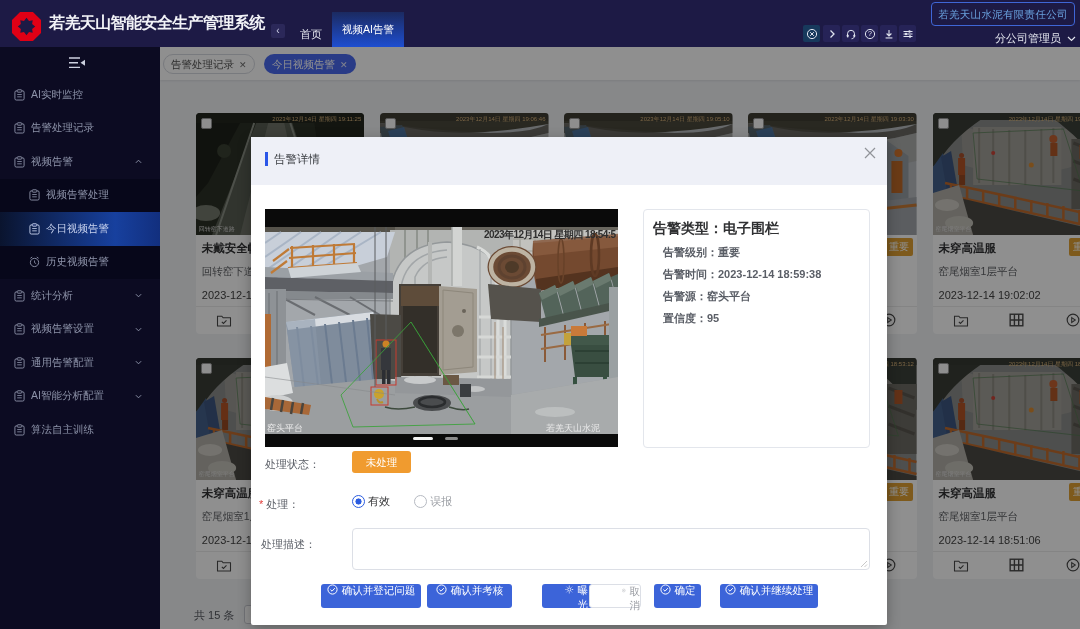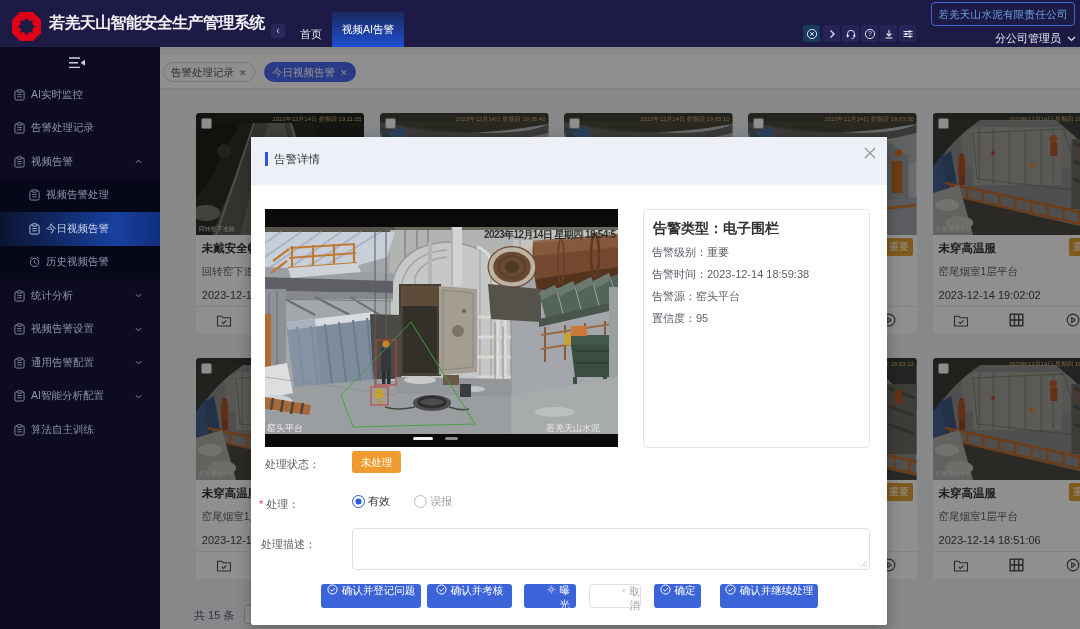--- a/index.html
+++ b/index.html
@@ -19,21 +19,21 @@
 #sidebar{position:absolute;left:0;top:47px;width:160px;height:582px;background:#0c0b22;z-index:25;}
 #subwrap{background:#07071a;}
 .mitem{position:relative;height:33.5px;display:flex;align-items:center;color:#8d93a9;font-size:10.5px;}
 .mitem .mi{margin-left:14px;margin-right:6px;width:11px;height:12px;flex:none;}
 .mitem.sub .mi{margin-left:29px;}
 .mitem .arr{position:absolute;right:18px;top:13px;width:7px;height:7px;}
 .sel{background:linear-gradient(90deg,#0a142e 0%,#17409e 72%,#122f7e 100%);color:#c8d2ee;}
 #foldicon{height:31px;position:relative;}
 
 #content{position:absolute;left:160px;top:47px;width:920px;height:582px;background:#f0f2f5;}
-#chiprow{position:absolute;left:0;top:8px;width:920px;height:33px;background:#fff;box-shadow:0 1px 2px rgba(0,0,0,.08);}
+#chiprow{position:absolute;left:0;top:0;width:920px;height:33px;background:#fff;box-shadow:0 1px 2px rgba(0,0,0,.08);}
 .chip1{position:absolute;left:3px;top:7px;height:20px;padding:0 7px;border:1px solid #d6d9e0;border-radius:10px;background:#fff;font-size:10.5px;color:#555;line-height:18px;}
 .chip2{position:absolute;left:104px;top:7px;height:20px;padding:0 8px;border-radius:10px;background:#4a69ef;font-size:10.5px;color:#fff;line-height:20px;}
 .chipx{display:inline-block;margin-left:5px;font-size:9px;opacity:.85;}
 #selrow{position:absolute;left:0;top:33px;width:920px;height:40px;}
 #cb-all{position:absolute;left:29px;top:7px;width:13px;height:13px;border:1px solid #8a8f99;border-radius:2px;background:#fff;}
 #lab-all{position:absolute;left:49px;top:8px;font-size:11px;color:#3a3d42;}
 #btn-batch{position:absolute;left:75px;top:4px;width:71px;height:23px;border:1px solid #c6c9d0;border-radius:3px;background:#fff;font-size:10.5px;color:#3a3d42;text-align:center;line-height:21px;}
 
 .card{position:absolute;width:168.5px;height:221px;background:#fff;border-radius:4px;overflow:hidden;}
 .thumb{position:absolute;left:0;top:0;width:168.5px;height:122px;}
@@ -53,23 +53,23 @@
 #overlay{position:absolute;left:160px;top:47px;width:920px;height:582px;background:rgba(0,0,0,0.44);z-index:28;}
 
 #modal{position:absolute;left:251px;top:137px;width:636px;height:488px;background:#fff;border-radius:2px;box-shadow:0 4px 14px rgba(0,0,0,.3);z-index:40;}
 #mhead{position:absolute;left:0;top:0;width:636px;height:48px;background:#eef0f7;}
 #mbar{position:absolute;left:14px;top:15px;width:3px;height:14px;background:#2a56e8;}
 #mtitle{position:absolute;left:23px;top:15px;font-size:11.5px;color:#3a3d42;}
 #mclose{position:absolute;left:863px;top:146px;width:14px;height:14px;z-index:41;}
 #video{position:absolute;left:14px;top:72px;width:353px;height:238px;background:#0a0a0a;}
 #info{position:absolute;left:392px;top:72px;width:227px;height:239px;border:1px solid #e3e6ec;border-radius:4px;background:#fff;}
 #info b{display:block;margin:10px 0 0 9px;font-size:14px;color:#303133;}
-#info div{margin:7px 0 0 8px;font-size:11px;color:#5a5e66;}
+#info div{margin:7px 0 0 19px;font-size:11px;color:#5a5e66;font-weight:bold;}
 .frow{position:absolute;font-size:11px;color:#5a5e66;}
-#stat-btn{position:absolute;left:101px;top:314px;width:49px;height:22px;background:#f09b2f;border-radius:3px;color:#fff;font-size:10.5px;text-align:center;line-height:22px;}
+#stat-btn{position:absolute;left:101px;top:314px;width:59px;height:22px;background:#f09b2f;border-radius:3px;color:#fff;font-size:10.5px;text-align:center;line-height:22px;}
 .radio{display:inline-block;width:13px;height:13px;border-radius:50%;vertical-align:-3px;}
 .ron{border:1.5px solid #2b5ce0;background:radial-gradient(circle,#2b5ce0 0 2.8px,#fff 3.3px 100%);}
 .roff{border:1px solid #b6bac2;background:#fff;}
 #ta{position:absolute;left:101px;top:391px;width:518px;height:42px;border:1px solid #dcdfe6;border-radius:4px;background:#fff;}
 .mbtn{position:absolute;top:447px;height:24px;background:#3c64d9;border-radius:3px;color:#fff;font-size:10.5px;display:flex;align-items:flex-start;justify-content:center;gap:4px;}
 .mbtn.plain{background:#fff;border:1px solid #dcdfe6;color:#9a9da3;padding-left:32px;}
 </style>
 </head>
 <body>
 
@@ -717,21 +717,21 @@
       </svg>
       <span>确认并登记问题</span>
     </div>
     <div class="mbtn" style="left: 176px; width: 85px;">
       <svg width="11" height="11" viewBox="0 0 11 11">
         <circle cx="5.5" cy="5.5" r="4.6" fill="none" stroke="#fff" stroke-width="1"></circle>
         <path d="M3.4 5.6 L5 7.2 L7.8 4.2" fill="none" stroke="#fff" stroke-width="1"></path>
       </svg>
       <span>确认并考核</span>
     </div>
-    <div class="mbtn" style="left: 273px; width: 52px; padding-left: 23px;">
+    <div class="mbtn" style="left: 291px; width: 52px; padding-left: 23px;">
       <svg width="11" height="11" viewBox="0 0 11 11">
         <circle cx="5.5" cy="5.5" r="2" fill="none" stroke="#fff" stroke-width="1"></circle>
         <g stroke="#fff" stroke-width="1">
           <path d="M5.5 0.5 V2 M5.5 9 V10.5 M0.5 5.5 H2 M9 5.5 H10.5 M2 2 L3 3 M8 8 L9 9 M9 2 L8 3 M3 8 L2 9"></path>
         </g>
       </svg>
       <span>曝光</span>
     </div>
     <div class="mbtn plain" style="left: 338px; width: 52px;">
       <svg width="11" height="11" viewBox="0 0 11 11">

